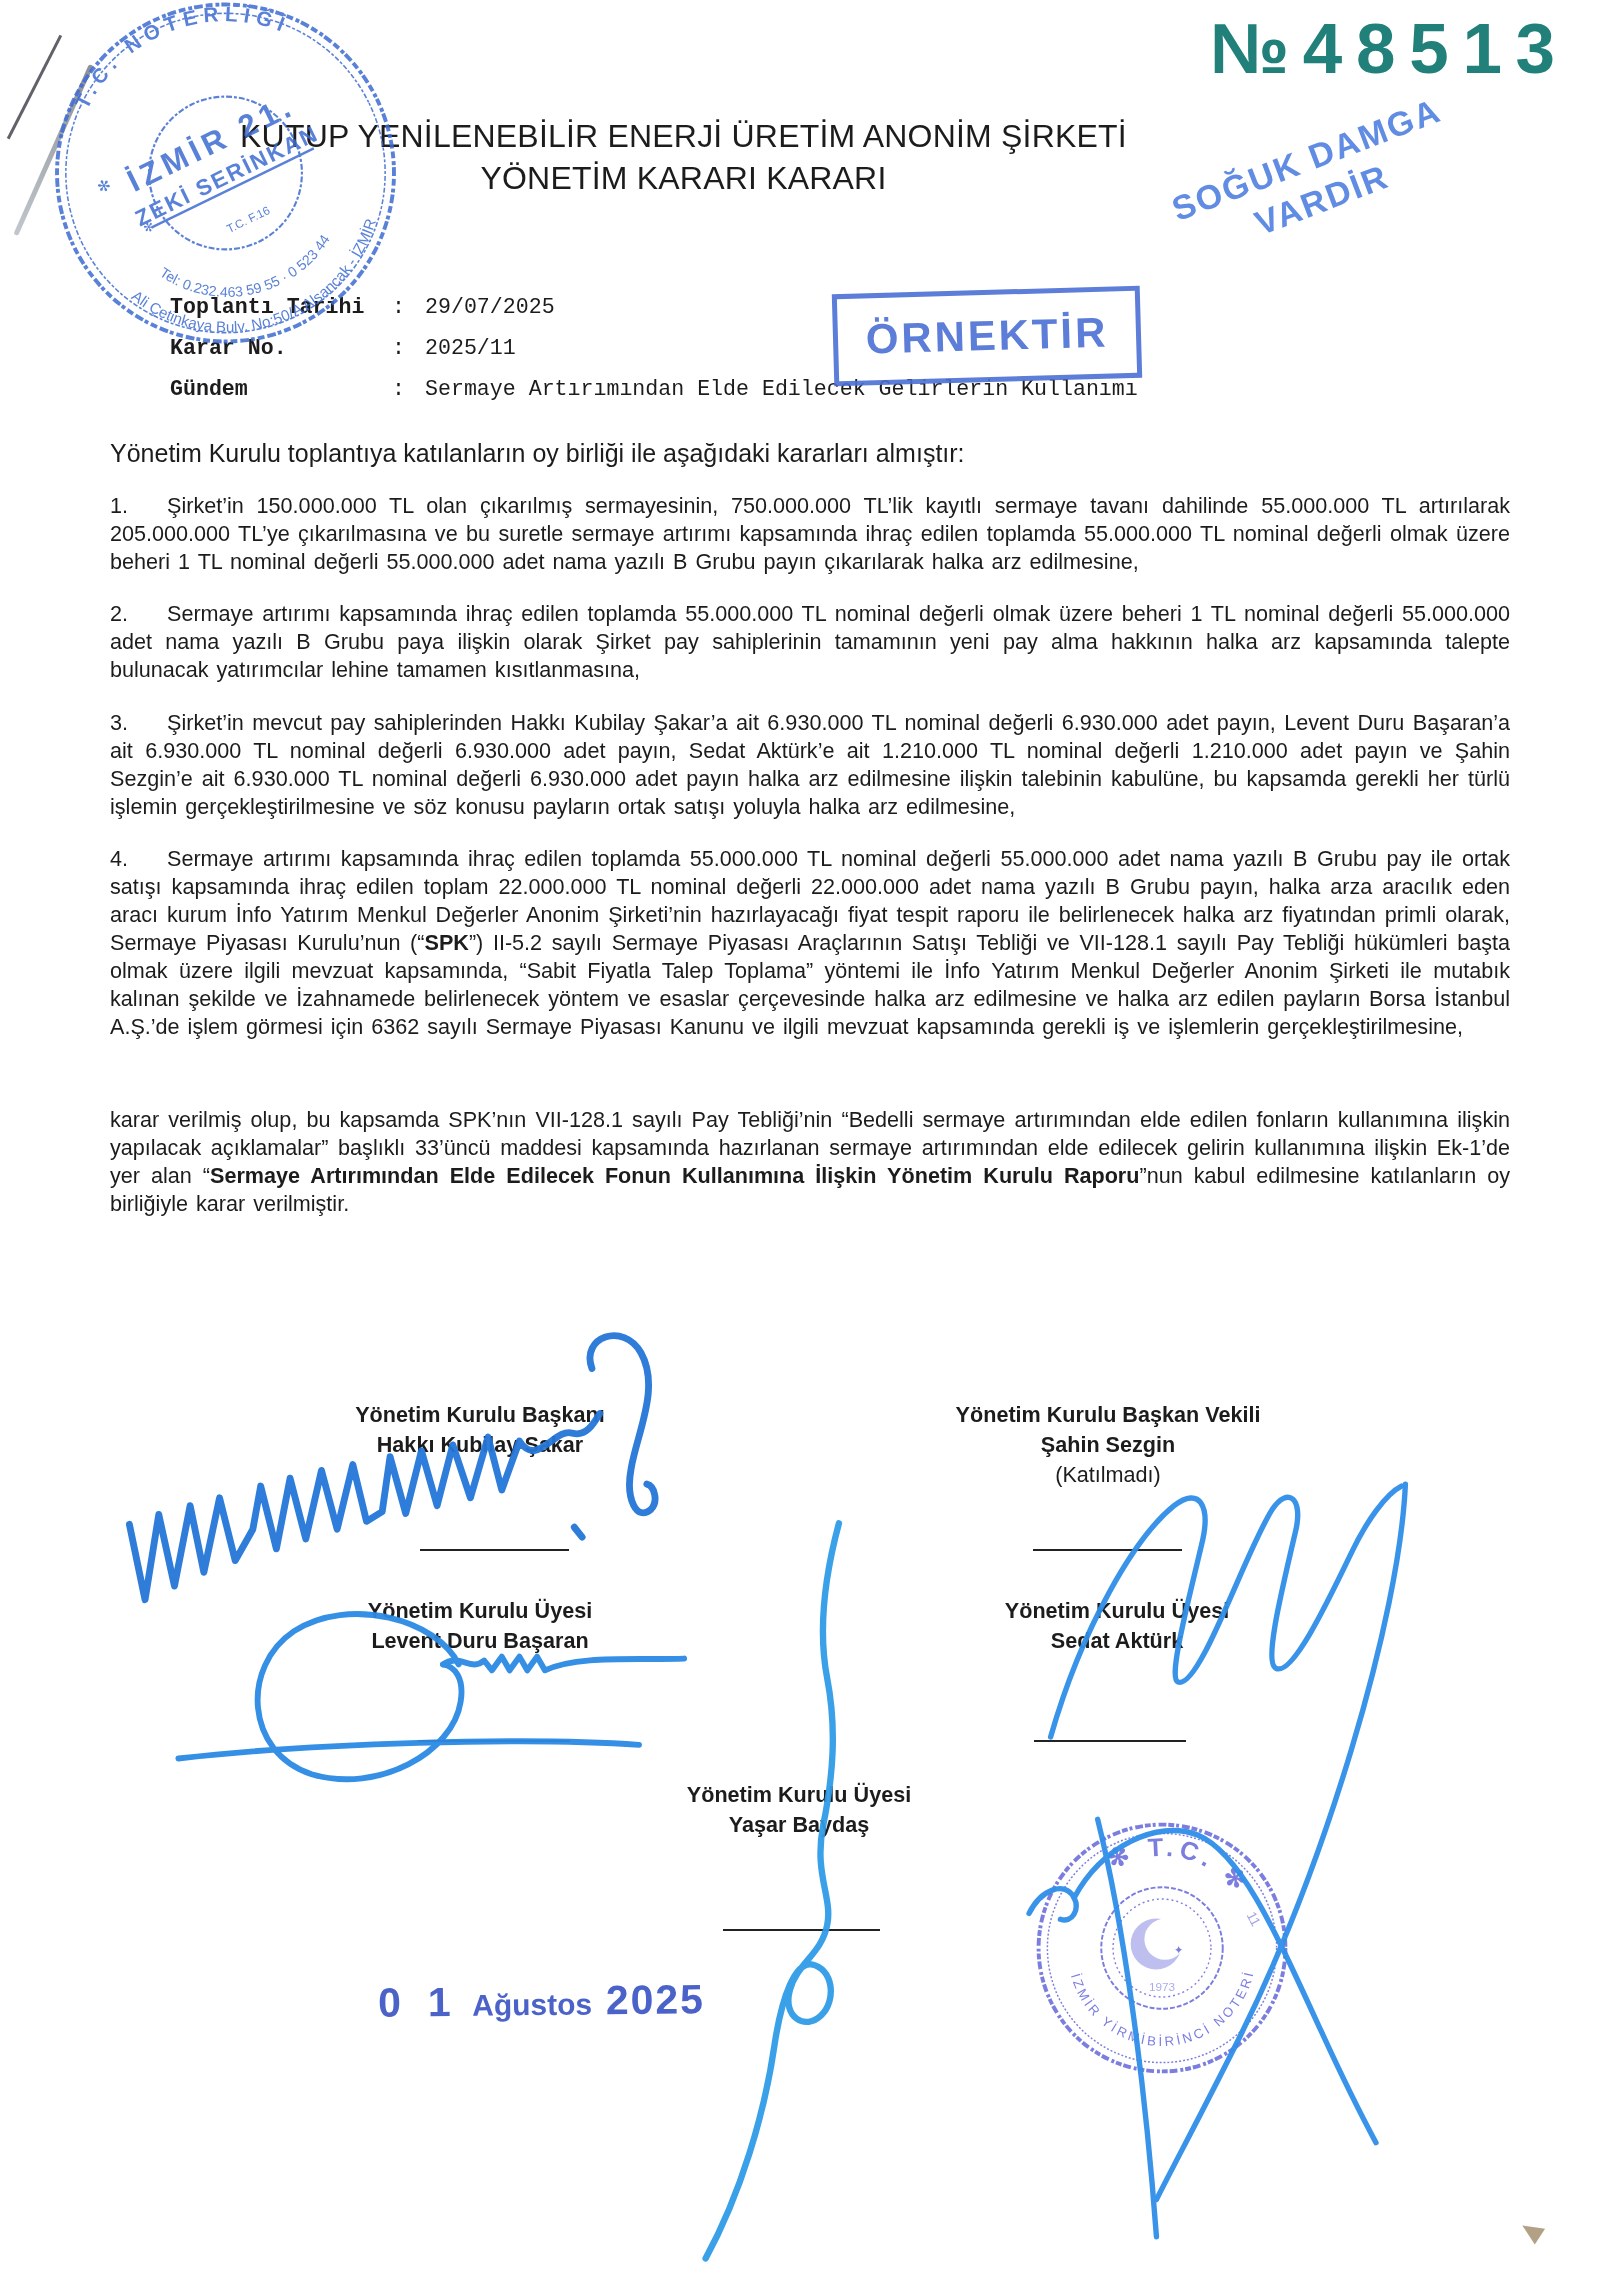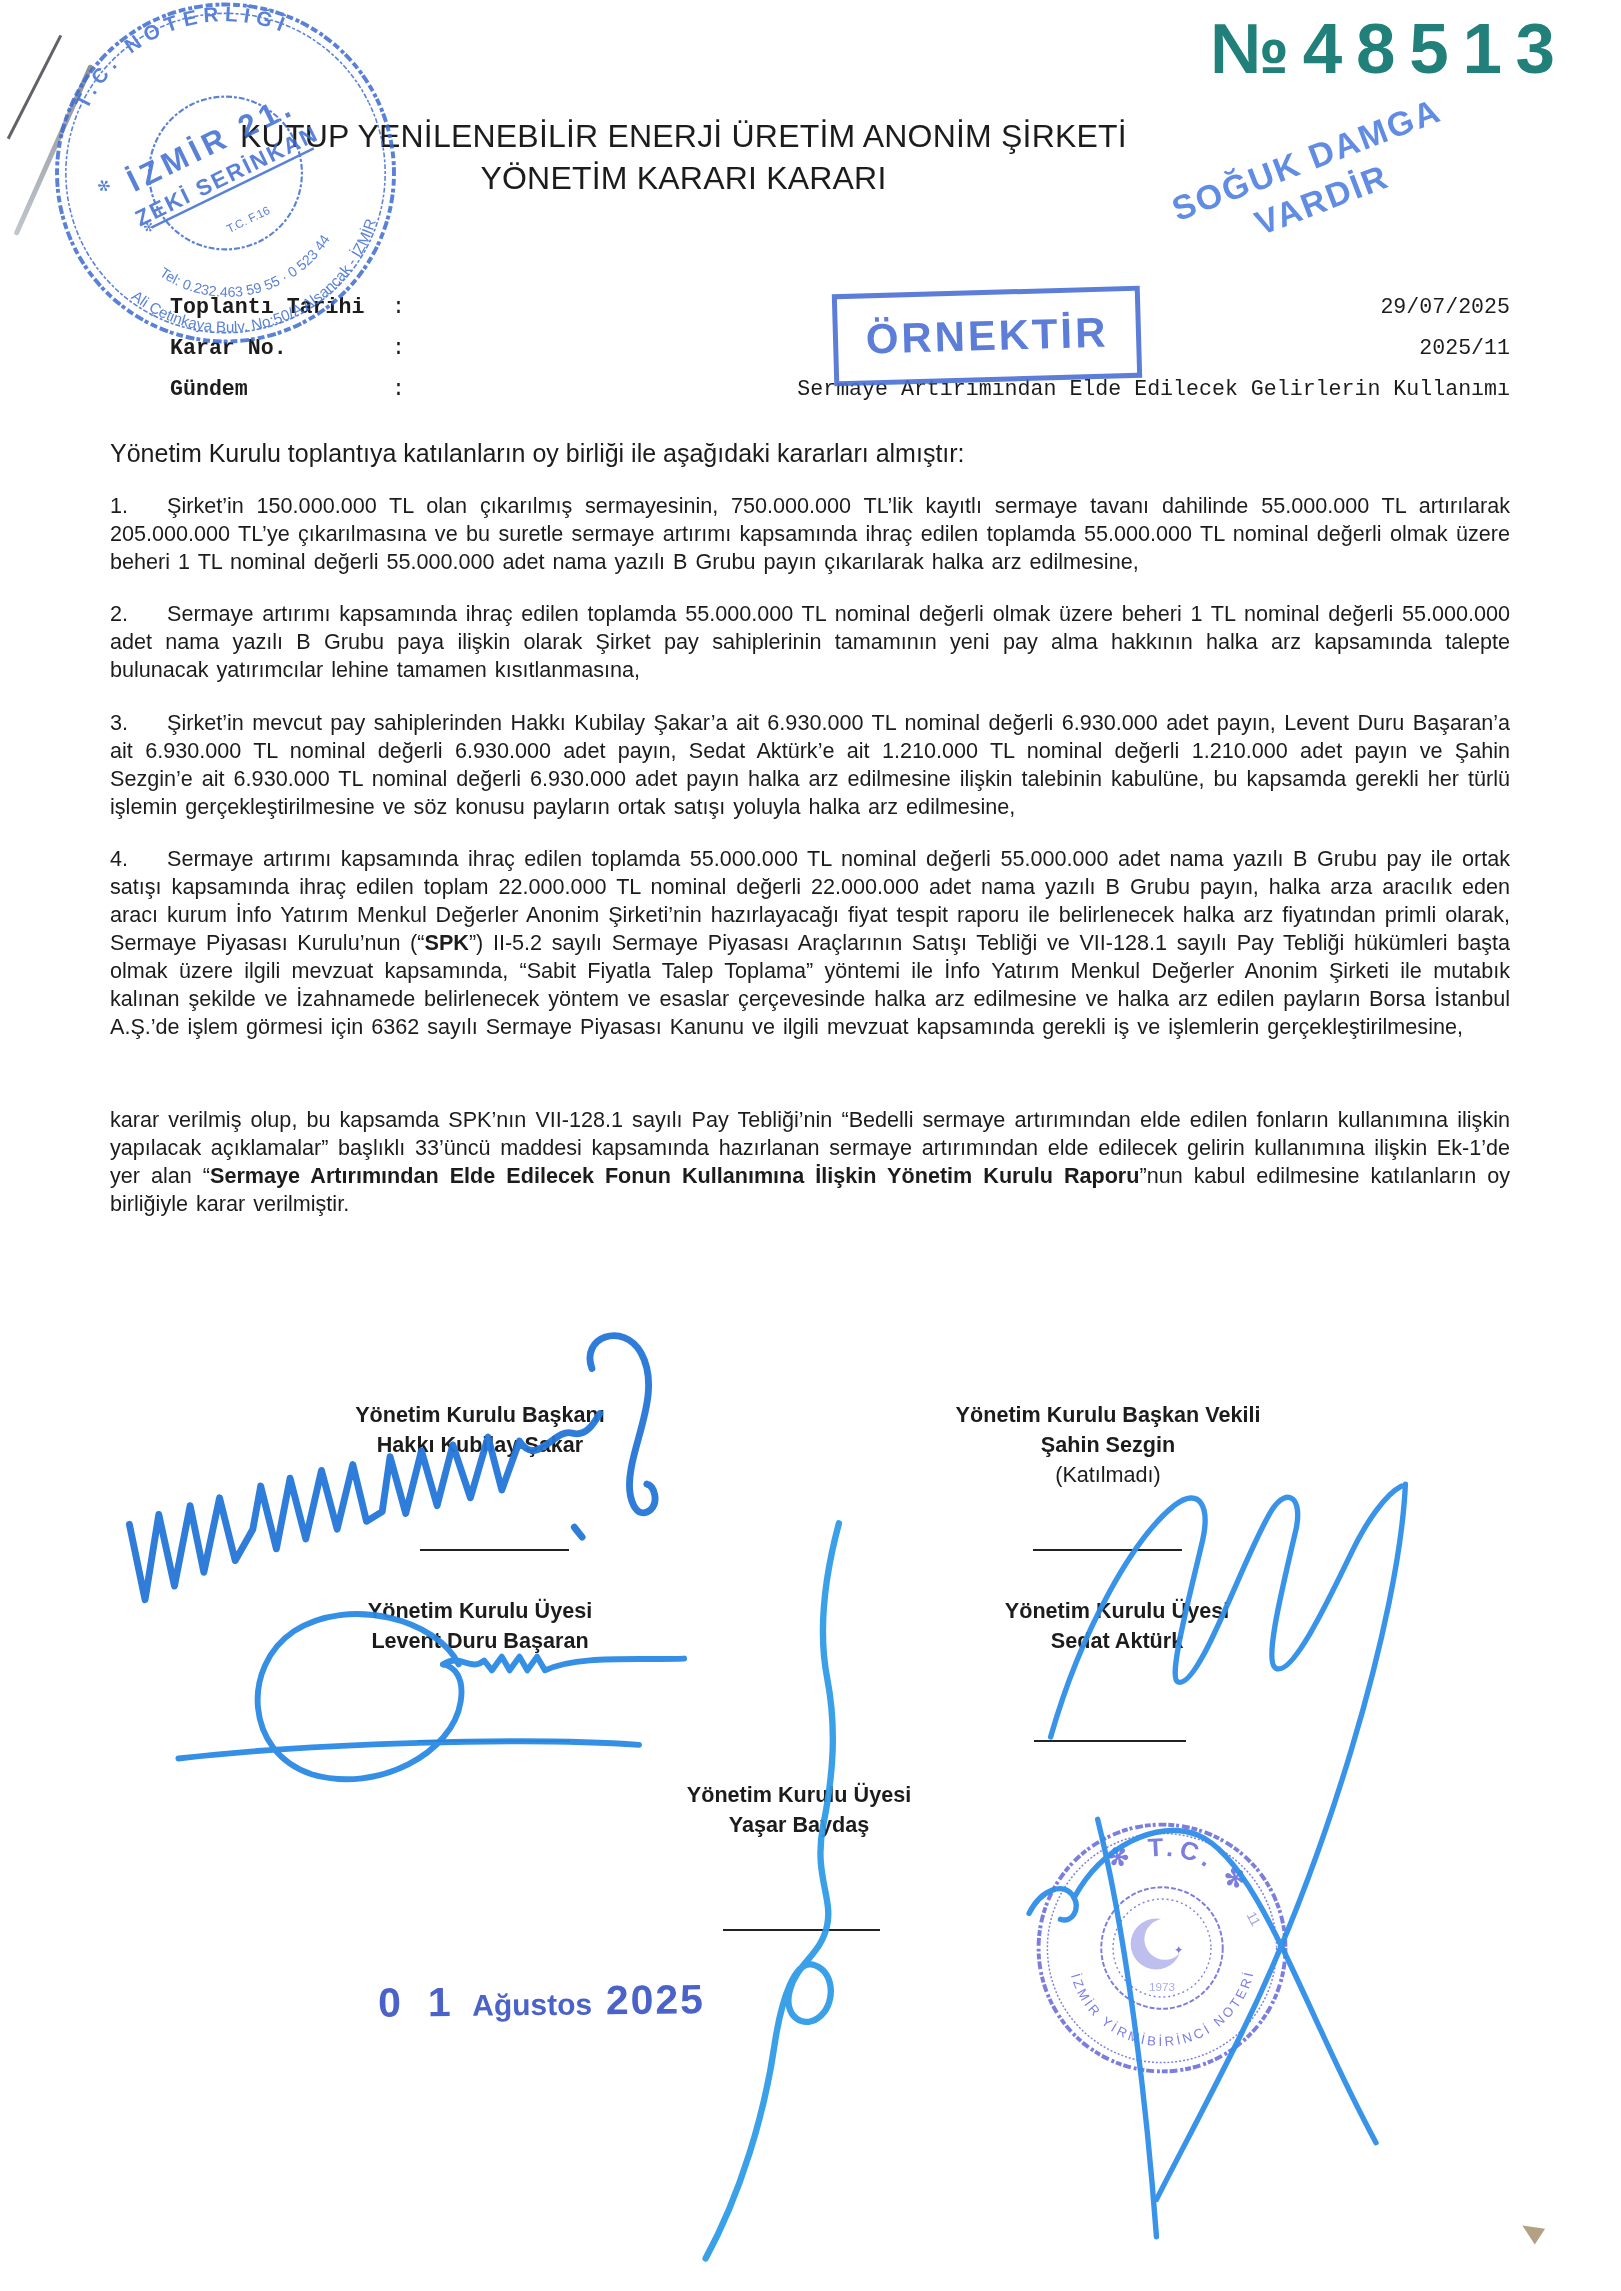--- a/index.html
+++ b/index.html
@@ -8,21 +8,21 @@
     position:relative; width:1621px; height:2292px; background:#fff;
     font-family:"Liberation Sans", sans-serif; color:#1c1c1c; overflow:hidden;
   }
   
   .flow { position:absolute; left:110px; top:116px; width:1400px; z-index:2; }
   .title { font-weight:normal; font-size:32px; line-height:1.3; text-align:center; padding-right:253px; letter-spacing:0.2px; }
   .details { margin-top:88px; margin-left:60px; font-size:21.6px;font-family:Liberation Mono, monospace; }
   .detail-row { display:flex; line-height:41px; }
   .detail-label { width:222px; font-weight:bold; }
   .detail-sep { width:33px; }
-  .detail-value { flex:1;text-align:right; }
+  .detail-value { flex:1; }
   .intro { margin-top:29px; font-size:25px; line-height:28px; }
   .para { margin-top:24.5px; font-size:21.6px; line-height:28px; text-align:justify; word-spacing:2px; }
   .para .num { display:inline-block; width:57px; }
   .closing { margin-top:65px; }
   .b { font-weight:bold; }
   
   .number-stamp {
     position:absolute; left:1210px; top:7.8px; z-index:3;
     font-weight:bold; font-size:71px; color:#0f766e; letter-spacing:13.7px; opacity:.92;
   }

